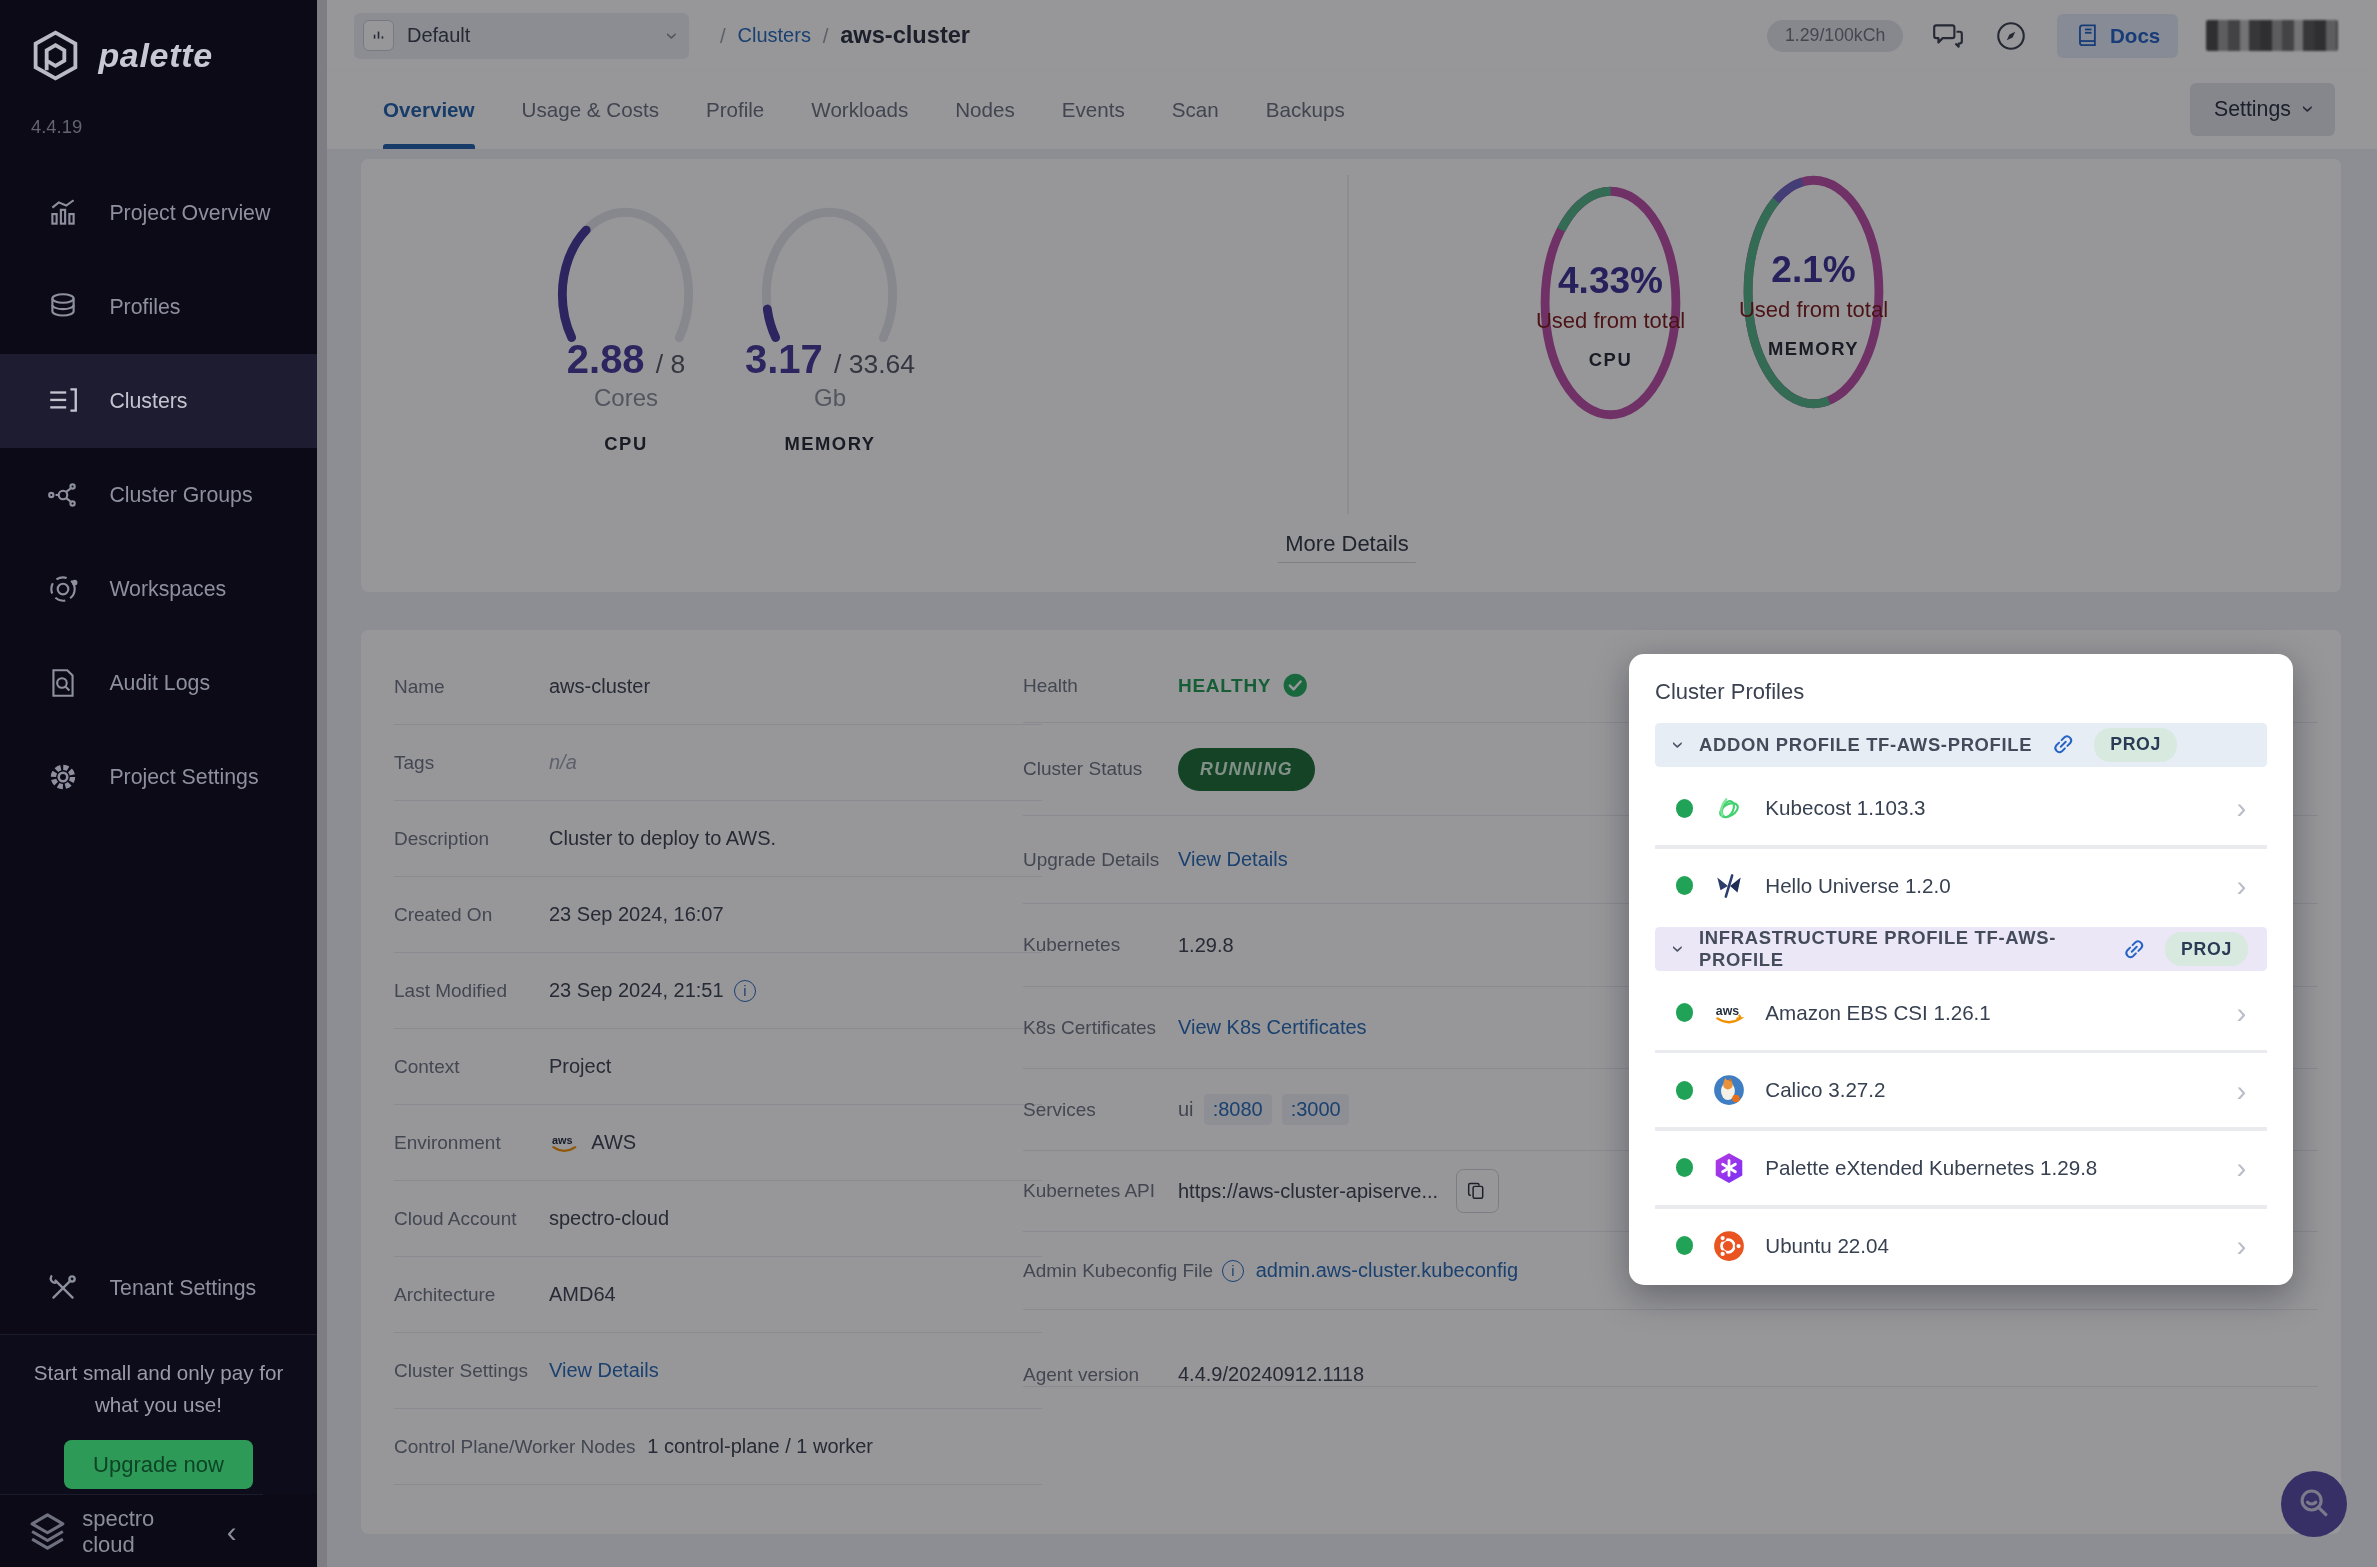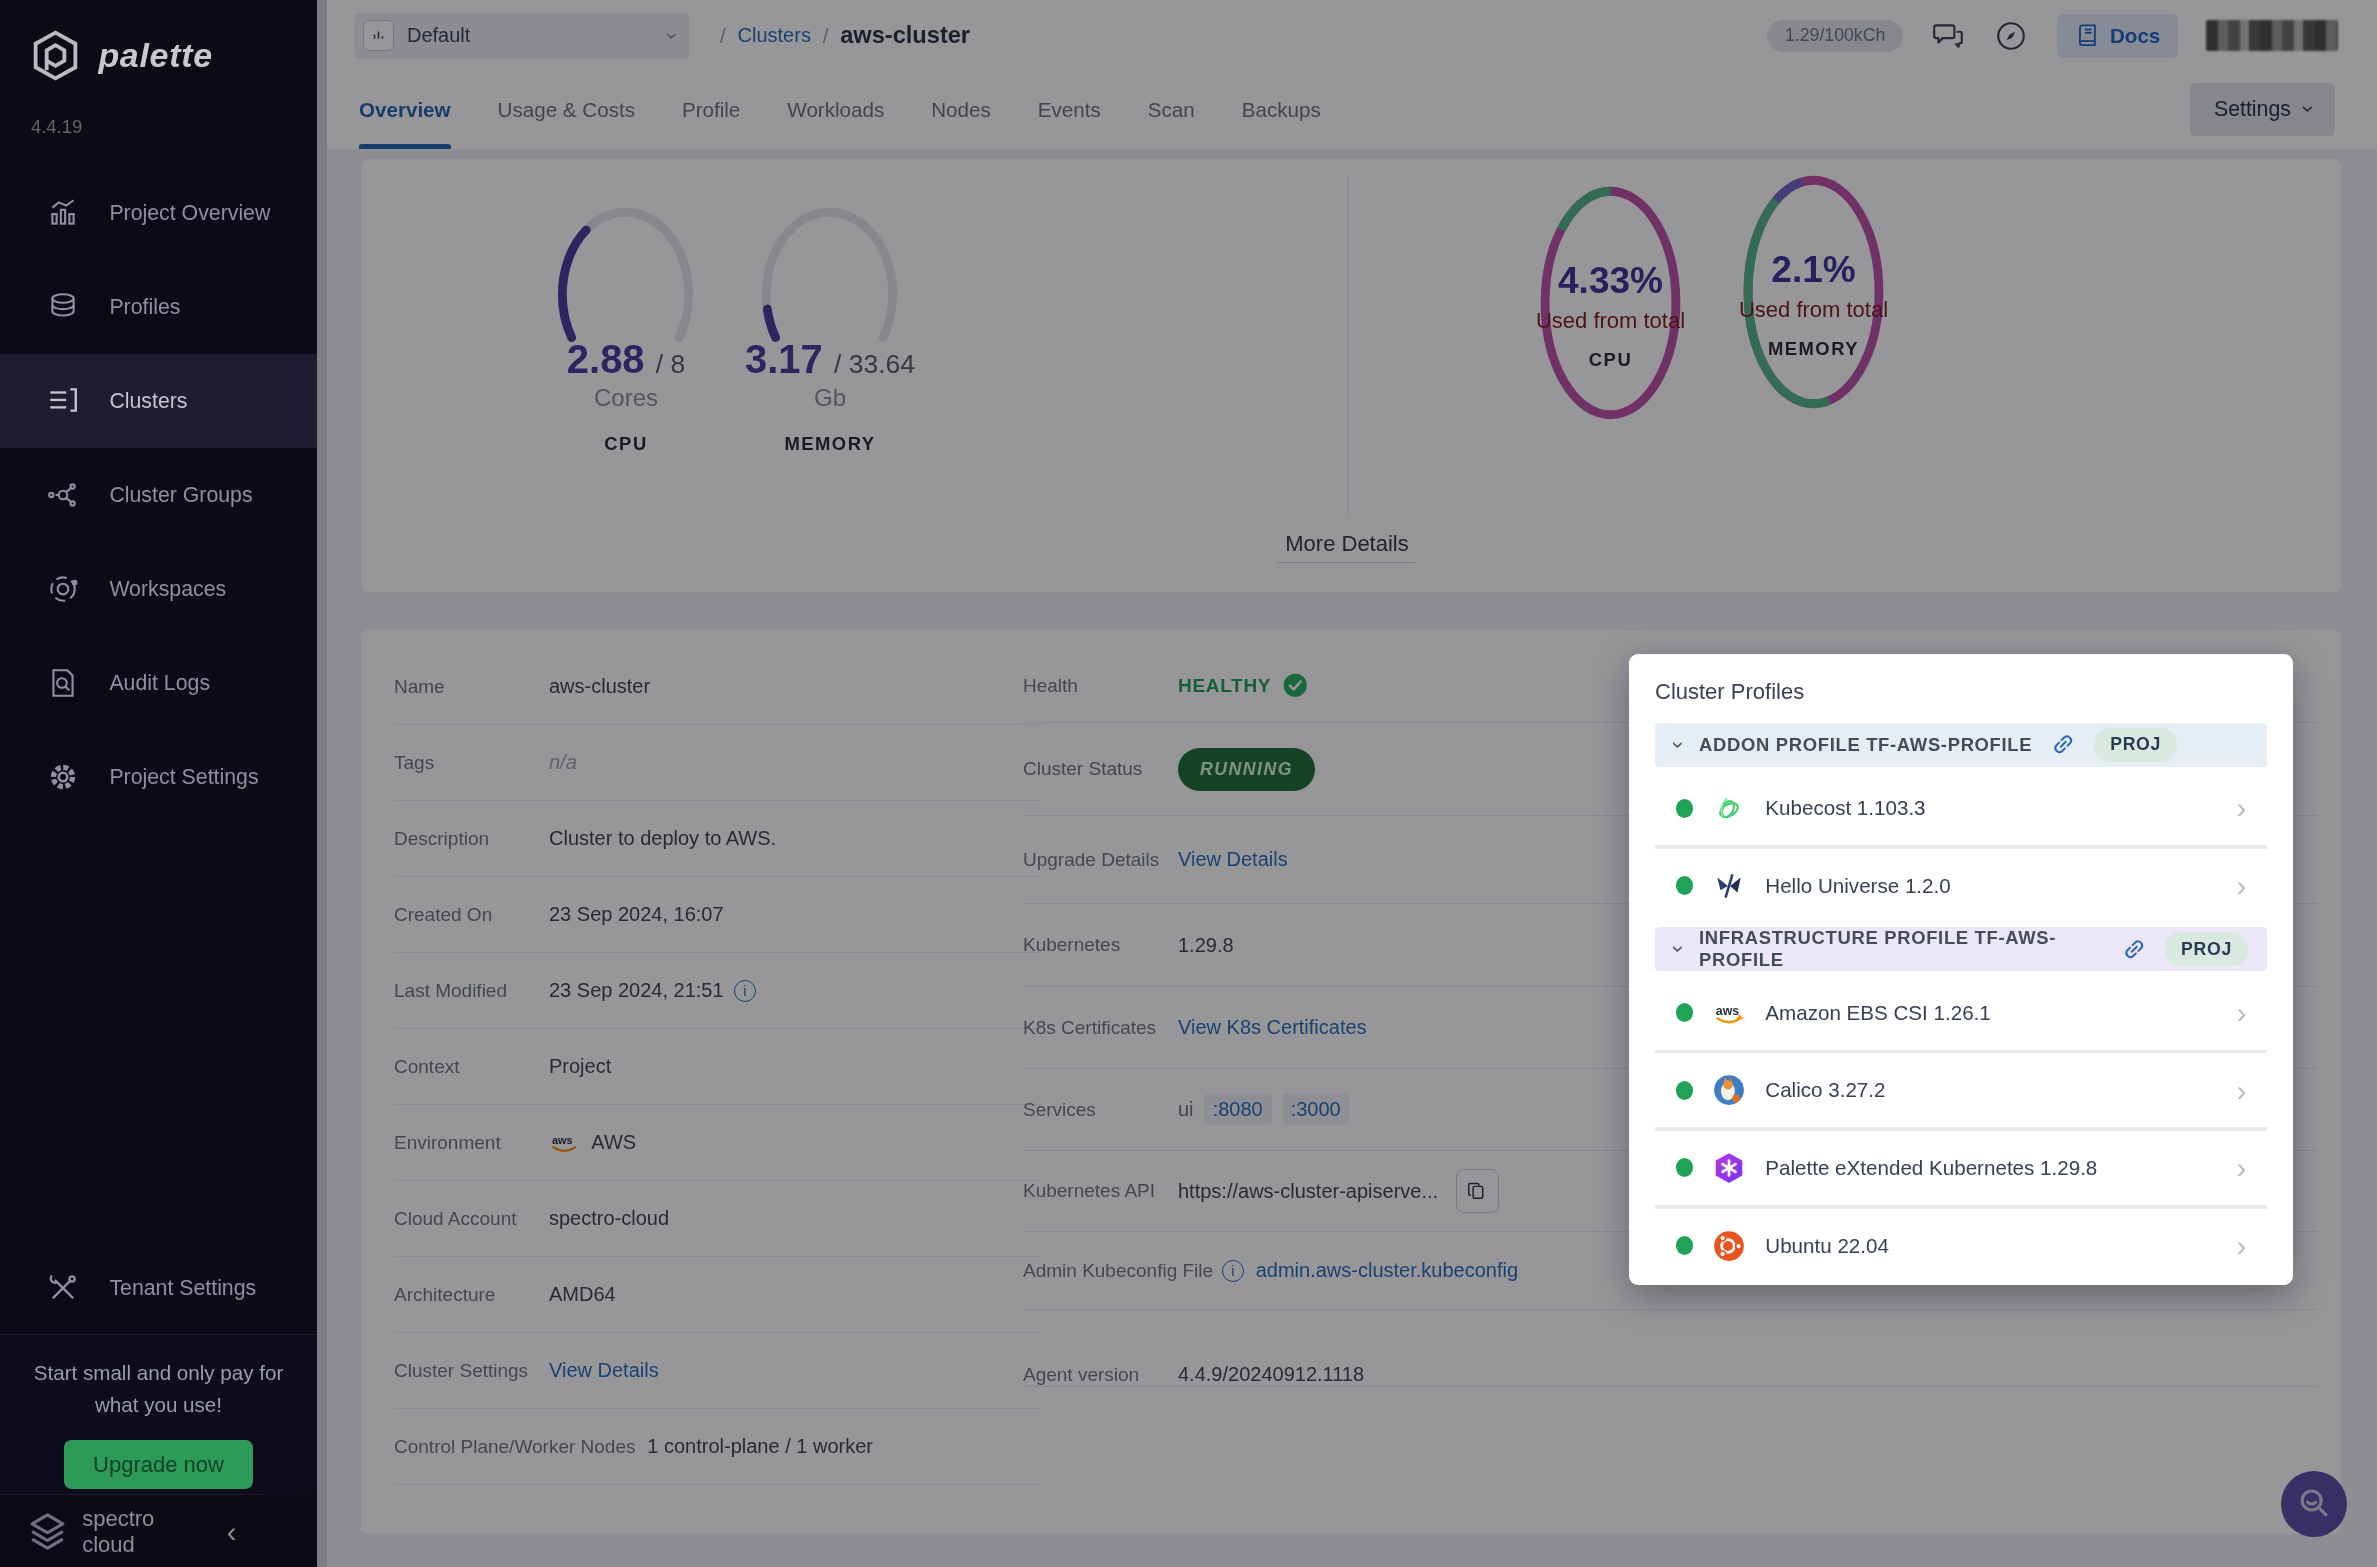--- a/index.html
+++ b/index.html
@@ -45,21 +45,21 @@
   .top-right { margin-left:auto; margin-right:40px; display:flex; align-items:center; gap:28px; }
   .usage-pill { height:32px; border-radius:16px; background:#e4e6eb; display:flex; align-items:center; padding:0 17.7px; font-size:17.7px; color:#70767f; }
   .icon-btn { width:35px; height:35px; display:flex; align-items:center; justify-content:center; cursor:pointer; }
   .docs-chip { height:44px; background:#e3ebf8; border-radius:5.9px; display:flex; align-items:center; gap:8.8px; padding:0 17.7px; cursor:pointer; }
   .docs-label { font-size:20.6px; font-weight:bold; color:#2563c4; }
   .user-redacted { width:132px; height:31px; border-radius:2.2px; filter:blur(1.1px);
     background:repeating-linear-gradient(90deg,#4d4d4d 0 11.8px,#9c9c9c 11.8px 22px,#6e6e6e 22px 34px,#c2c2c2 34px 43px,#5a5a5a 43px 54px); cursor:pointer; }
 
   
   .tabbar { position:absolute; left:317px; top:71px; width:2061px; height:78px; background:#ffffff; box-shadow:0 2.2px 4.4px rgba(20,24,40,.07); z-index:1; display:flex; align-items:stretch; }
-  .tabs { display:flex; padding-left:42px; gap:47px; }
+  .tabs { display:flex; padding-left:66px; gap:47px; }
   .tab { position:relative; display:flex; align-items:center; font-size:20.6px; color:#6b7280; cursor:pointer; }
   .tab.active { color:#2563ab; font-weight:bold; }
   .tab.active::after { content:""; position:absolute; left:0; right:0; bottom:0; height:5.2px; border-radius:2.9px 2.9px 0 0; background:#2563ab; }
   .settings-btn { position:absolute; right:43px; top:11.8px; height:53px; padding:0 23.6px; background:#e2e4e9; border:none; border-radius:5.9px; font-family:inherit; font-size:21.3px; color:#2b3240; display:flex; align-items:center; gap:13.2px; cursor:pointer; }
   .settings-chev { transform:rotate(90deg); font-size:22px; color:#3c4250; }
 
   
   .content { position:absolute; left:317px; top:149px; width:2061px; height:1419px; background:#eef0f4; z-index:1; }
   .card { position:absolute; left:44px; width:1980px; background:#ffffff; border-radius:7.4px; }
   .card1 { top:9.6px; height:433px; }
@@ -90,21 +90,21 @@
   .dval.na { color:#9ca3af; font-style:italic; }
   .link { color:#2a6bb5; cursor:pointer; }
   .healthy { font-size:19px; font-weight:bold; letter-spacing:0.7px; color:#1f9e54; display:flex; align-items:center; gap:10.3px; }
   .running-pill { background:#1e6f38; color:#d9f3e0; font-size:17.7px; font-weight:bold; letter-spacing:1.5px; padding:11px 22px; border-radius:22px; border:none; font-family:inherit; cursor:default;font-style:italic; }
   .chip { background:#eef1f6; color:#2a6bb5; padding:3.7px 8.8px; border-radius:4.4px; cursor:pointer; }
   .copy-btn { width:43px; height:44px; border:1.5px solid #d0d3da; background:#fff; border-radius:7.4px; display:flex; align-items:center; justify-content:center; cursor:pointer; margin-left:7.4px; }
   .info-ic { width:22px; height:22px; border:1.5px solid #2a6bb5; border-radius:50%; color:#2a6bb5; font-size:14.7px; display:inline-flex; align-items:center; justify-content:center; font-style:normal; flex:0 0 22px; }
 
   
   .overlay { position:absolute; left:317px; top:0; width:2061px; height:1568px; background:rgba(8,8,14,0.42); z-index:10; }
-  .panel { position:absolute; left:1629px; top:654px; width:664px; height:631px; background:#fff; border-radius:9px; box-shadow:0 10.3px 35px rgba(10,12,24,.35); z-index:20; padding:25px 26px; }
+  .panel { position:absolute; left:1629px; top:654px; width:664px; height:631px; background:#fff; border-radius:15px; box-shadow:0 10.3px 35px rgba(10,12,24,.35); z-index:20; padding:25px 26px; }
   .panel-title { font-size:22px; color:#3a4150; margin-bottom:17.7px; }
   .p-head { height:44px; border-radius:4.4px; display:flex; align-items:center; gap:17.7px; padding:0 19px; margin-bottom:4.4px; cursor:pointer; }
   .p-head.blue { background:#e7edf5; }
   .p-head.purple { background:#ece7f6; }
   .p-chevd { font-size:22px; color:#4b5563; transform:rotate(90deg); display:inline-block; }
   .p-head-name { font-size:18.4px; font-weight:bold; letter-spacing:0.7px; color:#444c5c; text-transform:uppercase; }
   .proj-badge { background:#d8eae0; color:#2b3a55; font-size:17.7px; font-weight:bold; letter-spacing:0.7px; padding:6.6px 16px; border-radius:16px; }
   .p-list { display:flex; flex-direction:column; gap:3.7px; background:#e9ebef; margin-bottom:4.4px; }
   .p-row { background:#fff; height:74px; display:flex; align-items:center; padding:0 20.6px; gap:19px; cursor:pointer; }
   .status-dot { width:17.7px; height:19px; border-radius:50%; background:#21a357; flex:0 0 17.7px; }

